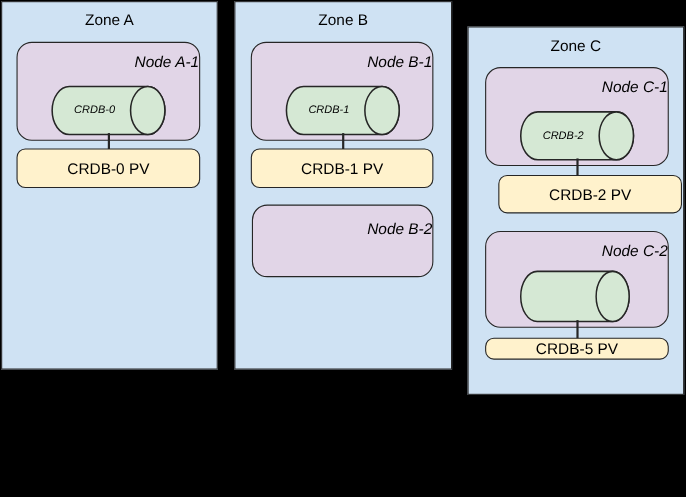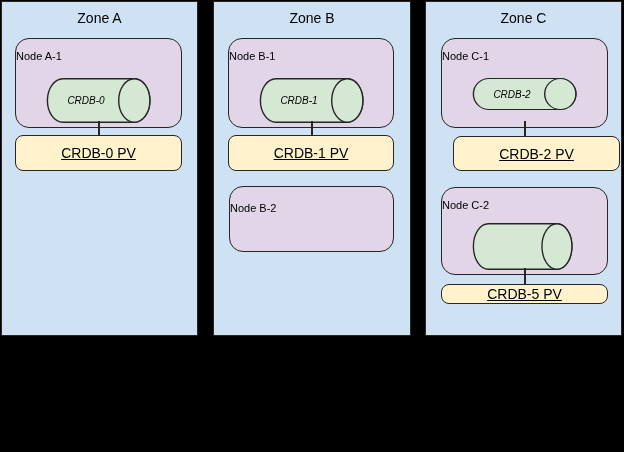--- a/index.html
+++ b/index.html
@@ -19,21 +19,21 @@
   .zone {
     position: absolute;
     top: 1px;
     height: 335px;
     background: #cfe2f3;
     border: 1.3px solid #262626;
     box-sizing: border-box;
   }
   .zone-a { left: 1px;   width: 197px; }
   .zone-b { left: 213px; width: 198px; }
-  .zone-c { left: 425px; width: 197px; }
+  .zone-c { left: 425px; width: 197px; margin-top: 23px; }
   .zone-title {
     position: absolute;
     top: 8px;
     left: 0;
     right: 0;
     text-align: center;
     font-size: 14px;
     line-height: 17px;
   }
   .node {
@@ -41,23 +41,24 @@
     background: #e1d5e7;
     border: 1.3px solid #262626;
     border-radius: 14px;
     box-sizing: border-box;
   }
   .node-title {
     position: absolute;
     top: 9px;
     left: 0;
     right: 0;
-    text-align: left;
-    font-size: 11px;
+    text-align: right;
+    font-size: 14px;
     line-height: 17px;
+    font-style: italic;
   }
   .node-title-lower { top: 13px; }
   .cyl {
     position: absolute;
     font-style: italic;
   }
   .cyl svg {
     position: absolute;
     left: 0;
     top: 0;
@@ -89,21 +90,20 @@
   .pv {
     position: absolute;
     background: #fff2cc;
     border: 1.3px solid #262626;
     border-radius: 8px;
     box-sizing: border-box;
     display: flex;
     align-items: center;
     justify-content: center;
     font-size: 14px;
-    text-decoration: underline;
   }
 </style>
 </head>
 <body>
 
 <div class="canvas">
 
   <div class="zone zone-a">
     <div class="zone-title">Zone A</div>
 
@@ -152,21 +152,21 @@
     </div>
   </div>
 
   <div class="zone zone-c">
     <div class="zone-title">Zone C</div>
 
     <div class="node" style="left:15px;top:36px;width:167px;height:90px">
       <div class="node-title">Node C-1</div>
     </div>
 
-    <div class="cyl" style="left:47px;top:76px;width:104px;height:32px">
+    <div class="cyl" style="left:47px;top:76px;width:104px;height:45px">
       <svg viewBox="0 0 104 45" preserveAspectRatio="none">
         <path d="M16 0.7 H87.3 A15.6 21.8 0 0 1 87.3 44.3 H16 A15.6 21.8 0 0 1 16 0.7 Z"></path>
         <ellipse cx="87.3" cy="22.5" rx="15.6" ry="21.8"></ellipse>
       </svg>
       <span class="cyl-label">CRDB-2</span>
     </div>
 
     <div class="connector" style="left:98px;top:119px;height:16px"></div>
 
     <div class="pv" style="left:27px;top:134px;width:167px;height:35px">

